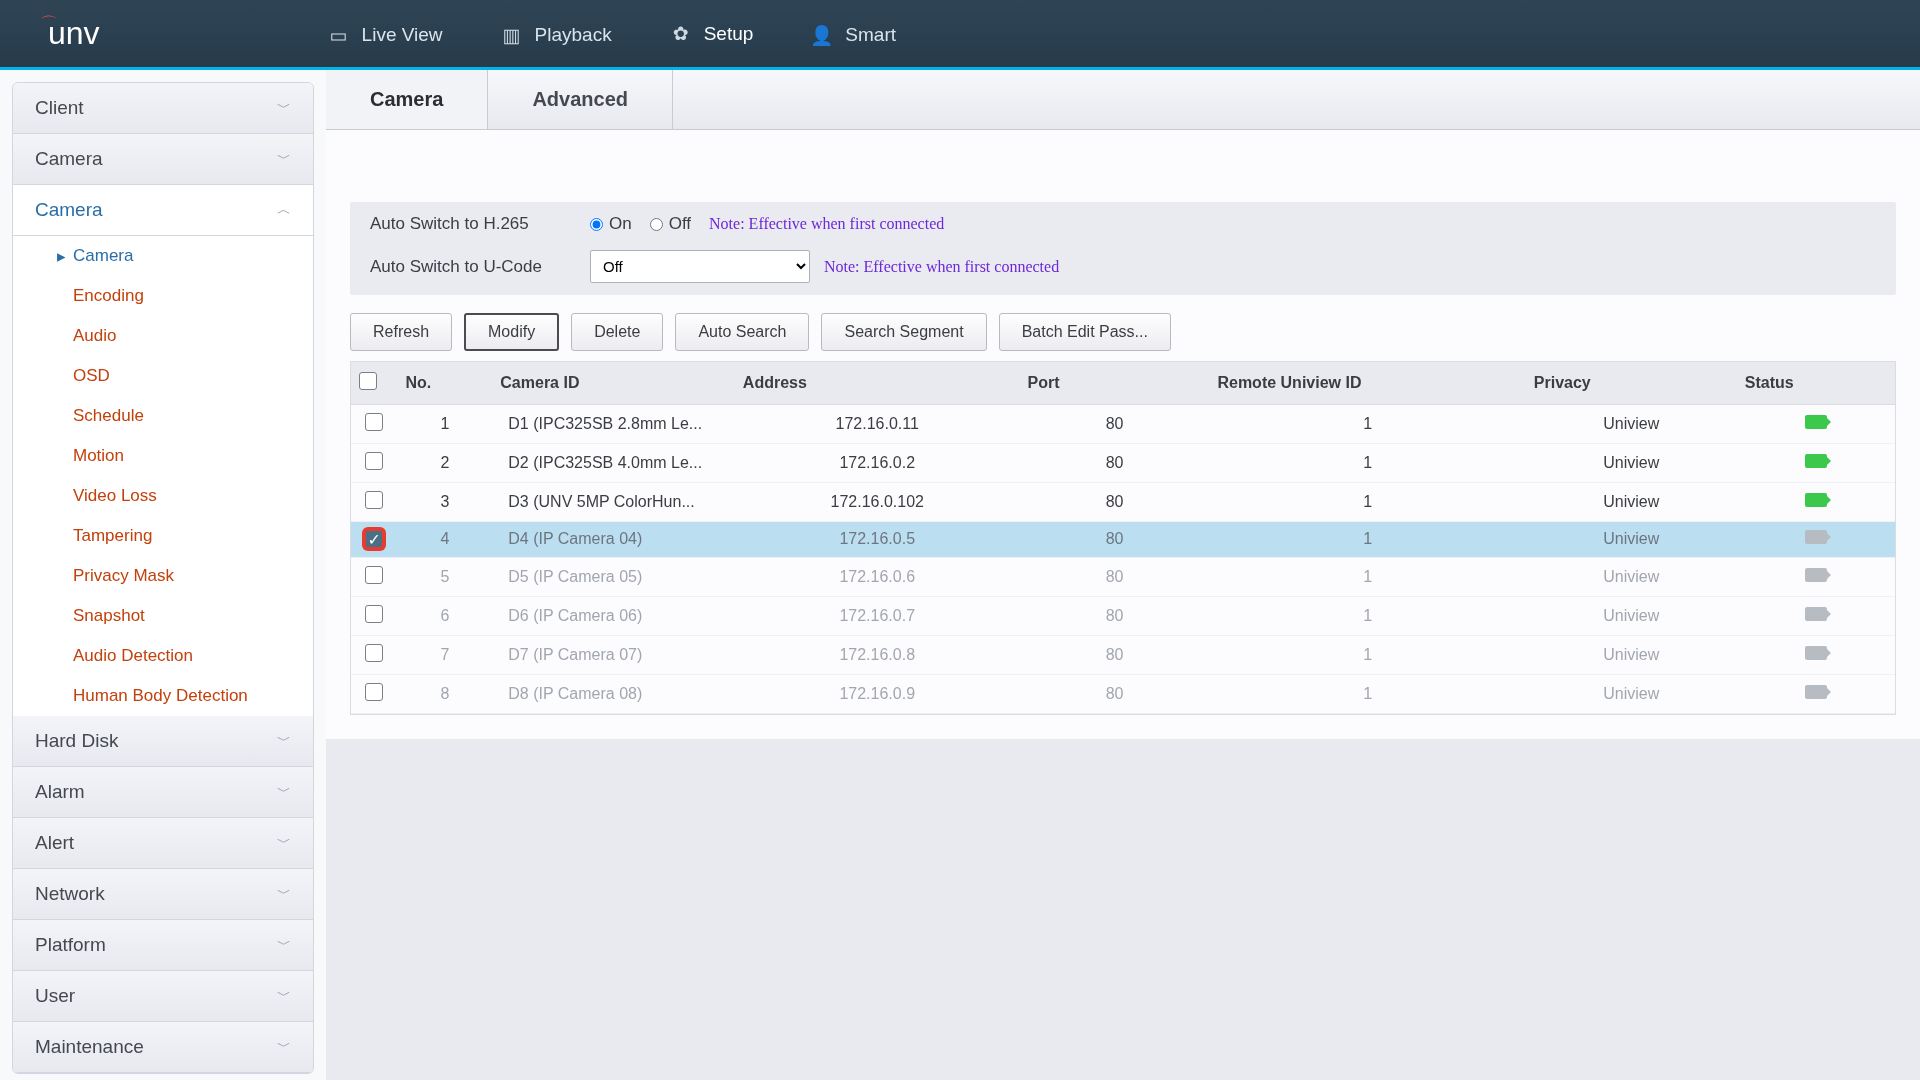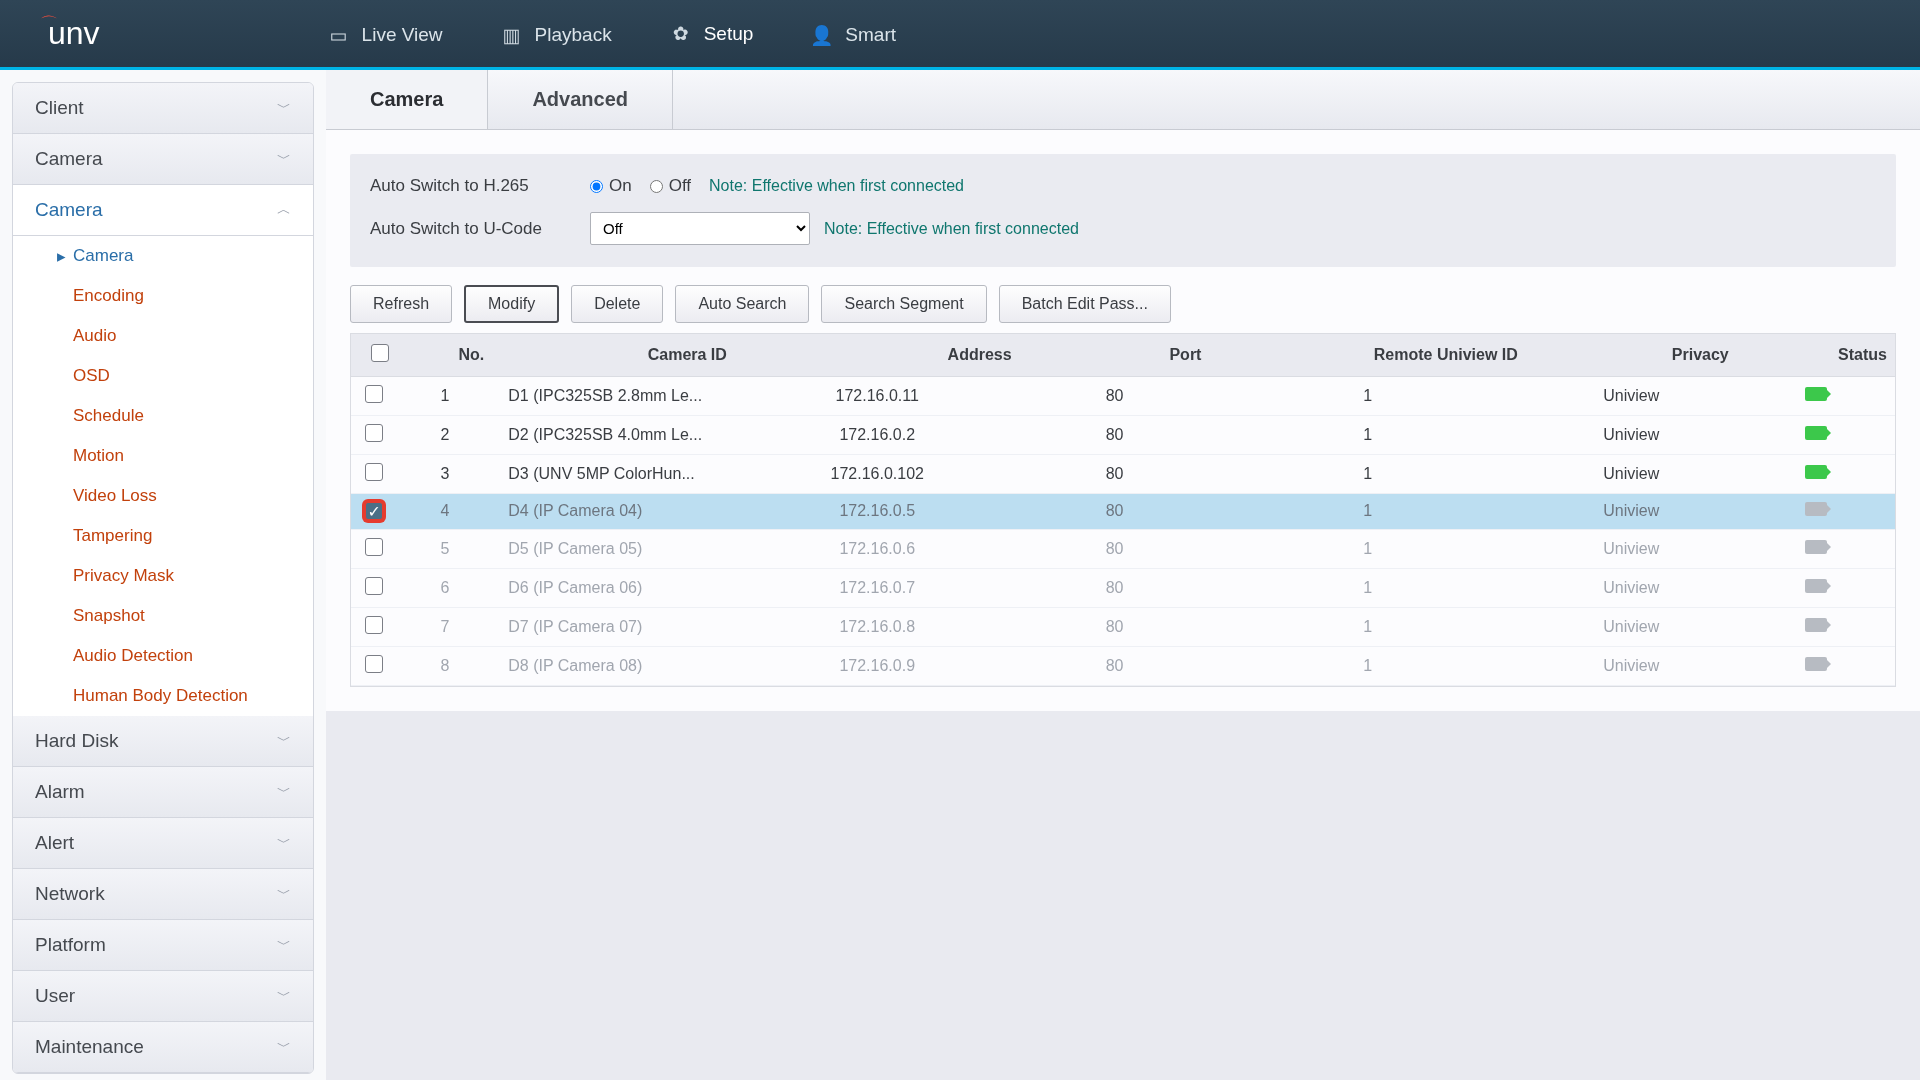--- a/index.html
+++ b/index.html
@@ -38,35 +38,35 @@
 .submenu-item { display: flex; align-items: center; padding: 10px 22px 10px 60px; font-size: 17px; color: #c2410c; cursor: pointer; position: relative; }
 .submenu-item.active { color: #2a6ea8; font-weight: 500; }
 .submenu-item.active::before { content: "▸"; position: absolute; left: 44px; color: #2a6ea8; }
 
 .main { flex: 1; padding: 0; }
 .tabs { display: flex; background: linear-gradient(#f7f8fb, #e7e9ef); border-bottom: 1px solid #c8cbd2; }
 .tab { padding: 18px 44px; font-size: 20px; color: #45494f; font-weight: 600; cursor: pointer; border-right: 1px solid #c8cbd2; }
 .tab.active { background: #f2f3f7; color: #2b2d32; }
 
 .content { padding: 24px 24px; background: #fcfcfe; }
-.settings-panel { background: #eaebf1; padding: 14px 20px; border-radius: 2px; margin-bottom: 18px; }
+.settings-panel { background: #eaebf1; padding: 4px 20px; border-radius: 2px; margin-bottom: 18px; margin-top: 48px; }
 .setting-row { display: flex; align-items: center; padding: 8px 0; font-size: 17px; color: #3a3d42; }
 .setting-label { width: 220px; }
 .radio-group { display: flex; align-items: center; gap: 18px; margin-right: 18px; }
 .radio-group label { display: flex; align-items: center; gap: 6px; cursor: pointer; }
 .select-ucode { width: 220px; padding: 6px 8px; font-size: 15px; border: 1px solid #aeb1b8; background: #fff; border-radius: 2px; margin-right: 14px; }
-.note { color: #0f766e; font-size: 16px; }
+.note { color: #6d28d9; font-size: 16px; font-family: Liberation Serif, serif; }
 
 .toolbar { display: flex; gap: 12px; margin-bottom: 10px; }
 .btn { padding: 8px 22px; font-size: 16px; color: #3a3d42; background: linear-gradient(#fefefe,#ececf1); border: 1px solid #b7bac1; border-radius: 3px; cursor: pointer; }
 .btn.modify { border: 2px solid #4a4c52; }
 
 .table-wrap { border: 1px solid #dadce2; }
 table.data { width: 100%; border-collapse: collapse; font-size: 16px; color: #3a3d42; }
-table.data th { background: #e9eaf0; font-weight: 600; padding: 10px 8px; border-bottom: 1px solid #dadce2; text-align: right; }
+table.data th { background: #e9eaf0; font-weight: 600; padding: 10px 8px; border-bottom: 1px solid #dadce2; text-align: left; }
 table.data td { padding: 8px 8px; border-bottom: 1px solid #eef0f5; text-align: center; }
 table.data tr.selected td { background: #bcdef1; color: #6d7680; }
 table.data tr.offline td { color: #a1a6af; }
 .cb-cell { width: 44px; }
 .cb-box { width: 18px; height: 18px; border: 1.5px solid #7b7e86; border-radius: 3px; display: inline-flex; align-items: center; justify-content: center; background: #fff; cursor: pointer; }
 .cb-box.checked { background: #4b6f86; color: #fff; }
 .cb-box.hl { box-shadow: 0 0 0 3px #e63b2e; border-color: #e63b2e; }
 .status-icon { display: inline-block; width: 22px; height: 14px; border-radius: 2px; position: relative; }
 .status-icon::after { content: ""; position: absolute; right: -4px; top: 3px; border-left: 4px solid; border-top: 4px solid transparent; border-bottom: 4px solid transparent; }
 .status-online { background: #3cc84b; }

